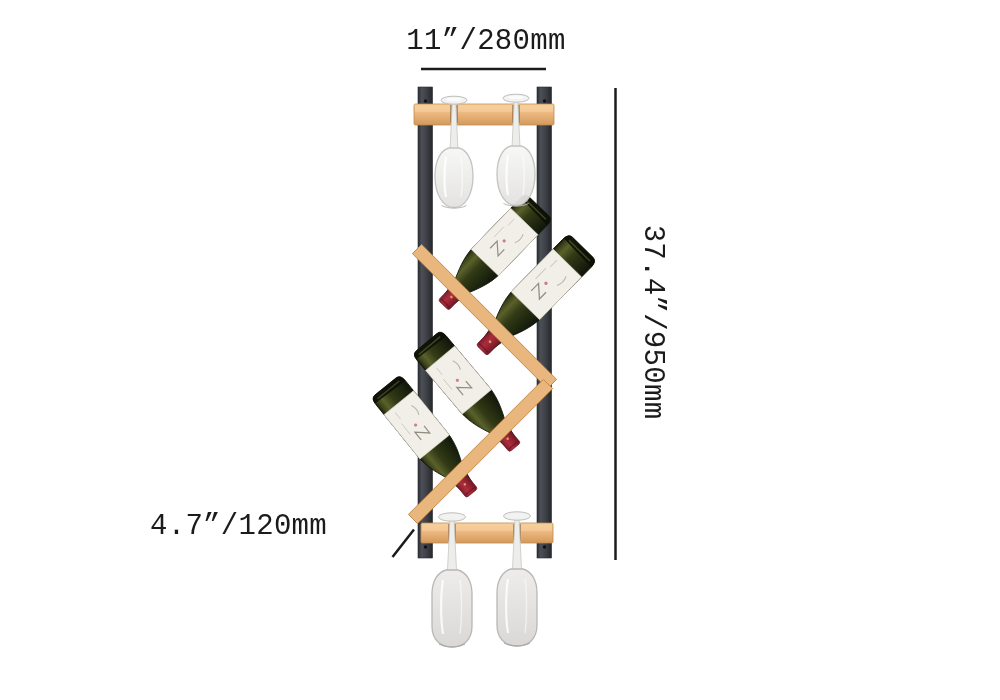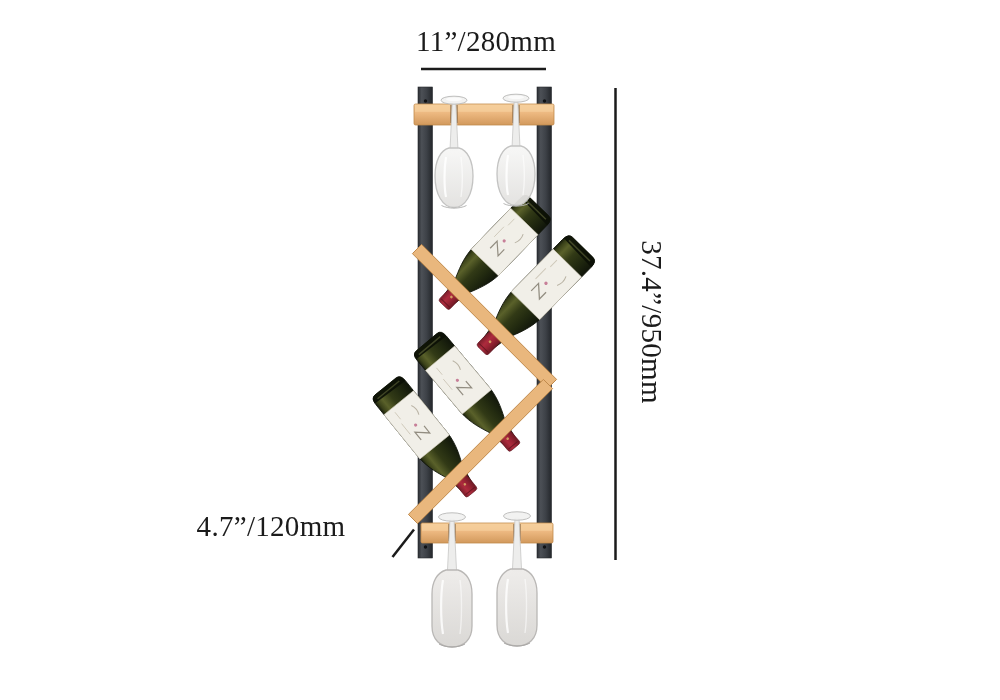--- a/index.html
+++ b/index.html
@@ -1,38 +1,38 @@
 <!DOCTYPE html>
 <html style="--background: #ffffff; --dimension: #1b1b1b; --metal: #3e4248; --metal-dark: #26292d; --wood: #e9b77d; --wood-light: #f6cf9c; --wood-dark: #c08a4c; --bottle-glass: #2a3112; --bottle-label: #f1efe8; --cap-red: #9c2435; --glassware: #e8e6e4;"><head>
 <meta charset="utf-8">
 <style>
   html,body{margin:0;padding:0;}
   #canvas{
     position:relative;
     width:885px;height:700px;
     background:var(--background,#ffffff);
     overflow:hidden;
-    font-family:Liberation Serif, serif;
+    font-family:Liberation Mono, monospace;
   }
   #rack-svg{position:absolute;left:0;top:0;}
   .dim-text{
     position:absolute;
     color:var(--dimension,#1b1b1b);
     font-size:29px;
     font-weight:400;
     letter-spacing:0.3px;
     white-space:nowrap;
   }
   #width-label{left:336px;top:25px;width:300px;text-align:center;}
   #height-label{
     left:502px;top:302px;width:300px;height:40px;
     line-height:40px;text-align:center;
     transform:rotate(90deg);
   }
-  #depth-label{left:150px;top:510px;width:242px;text-align:center;}
+  #depth-label{left:150px;top:510px;width:242px;text-align:left;}
   .dim-line{stroke:var(--dimension,#1b1b1b);stroke-width:2.5;stroke-linecap:butt;}
   .rail{fill:url(#metalGrad);stroke:var(--metal-dark,#26292d);stroke-width:0.6;}
   .screw{fill:#101214;}
   .slat{fill:var(--wood,#e9b77d);stroke:var(--wood-dark,#c08a4c);stroke-width:1;}
   .bar{fill:url(#woodBarGrad);stroke:var(--wood-dark,#c08a4c);stroke-width:0.8;}
   .bar-top{fill:var(--wood-light,#f6cf9c);opacity:0.75;}
   .slot{fill:#6f5232;opacity:0.5;}
   .bottle-label{fill:var(--bottle-label,#f1efe8);stroke:#d9d4c5;stroke-width:0.6;}
 </style>
 </head>

